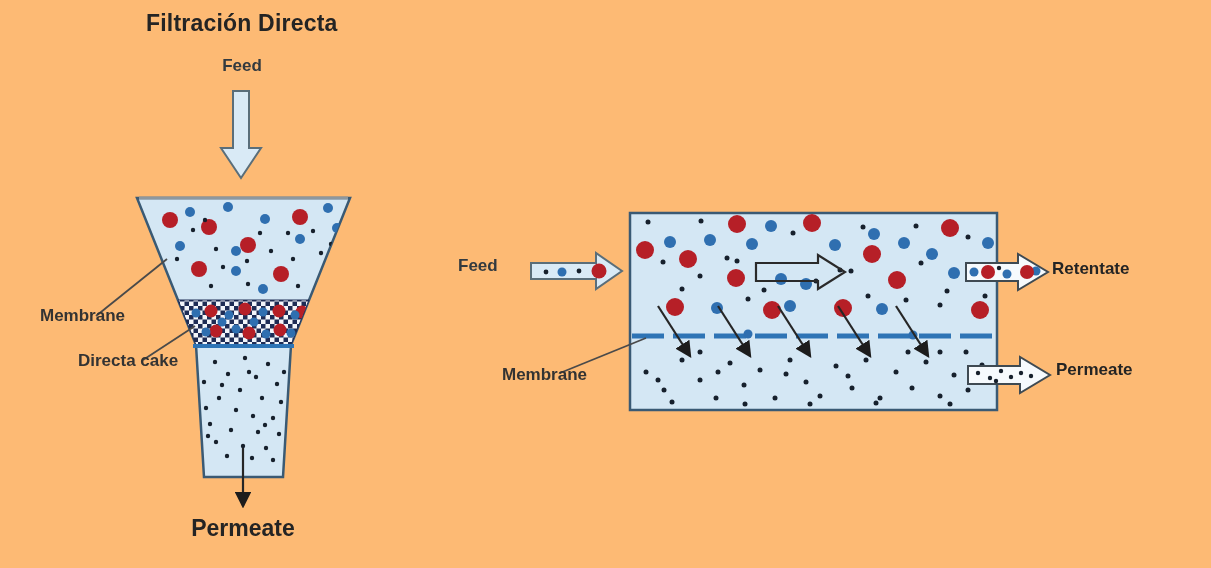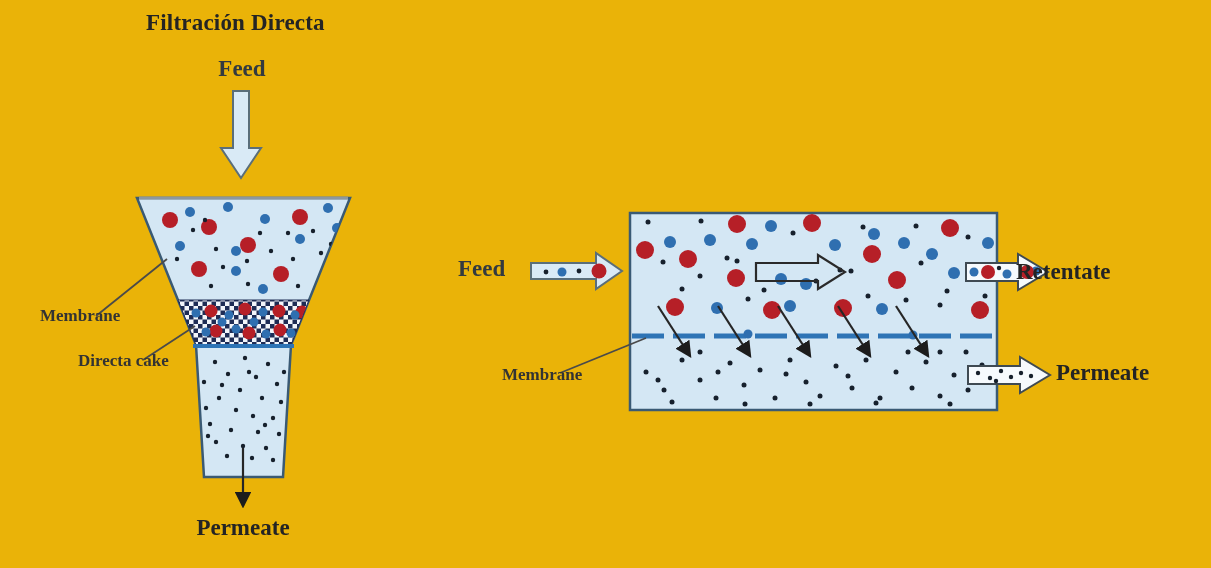--- a/index.html
+++ b/index.html
@@ -1,23 +1,23 @@
 <!DOCTYPE html>
 <html style="--vessel-fill: #d4e7f4; --vessel-border: #3a5a74; --membrane-blue: #2e74b5; --particle-red: #b61f27; --particle-blue: #2f6fb0; --particle-dark: #16202c; --cake-navy: #1e2c55; --arrow-outline: #5a6e7a; --arrow-fill: #d9eaf6; --text-color: #242424;"><head>
 <meta charset="utf-8">
 <style>
   html,body{margin:0;padding:0;background:#ffffff;}
   .canvas{
-    position:relative;width:1211px;height:568px;background:#eab308;
-    font-family:Liberation Serif, serif;overflow:hidden;
+    position:relative;width:1211px;height:568px;background:#fdba74;
+    font-family:Liberation Sans, sans-serif;overflow:hidden;
   }
   .canvas svg{position:absolute;left:0;top:0;}
   .label{position:absolute;color:var(--text-color,#242424);white-space:nowrap;}
   .title{font-size:23px;font-weight:bold;letter-spacing:0.2px;}
-  .big-label{font-size:23px;font-weight:bold;color:#333a3f;}
+  .big-label{font-size:17px;font-weight:bold;color:#333a3f;}
   .small-label{font-size:17px;font-weight:600;color:#333333;margin-left:32px;}
   .center{text-align:center;}
   
   .vessel{fill:var(--vessel-fill);stroke:var(--vessel-border);stroke-width:2.5;}
   .topedge{stroke:#8d979e;stroke-width:3;}
   .dot-red{fill:var(--particle-red);}
   .dot-blue{fill:var(--particle-blue);}
   .dot-dark{fill:var(--particle-dark);}
   .membrane-line{stroke:var(--membrane-blue);fill:none;}
   .leader{stroke:#4a4a4a;stroke-width:1.8;fill:none;}
@@ -301,15 +301,15 @@
 
   <div class="label title" style="left:146px;top:10px;">Filtración Directa</div>
 
   <div class="label big-label center" style="left:210px;top:56px;width:64px;">Feed</div>
   <div class="label small-label" style="left:8px;top:306px;">Membrane</div>
   <div class="label small-label" style="left:46px;top:351px;">Directa cake</div>
   <div class="label big-label center" style="left:173px;top:515px;width:140px;font-size:23px;color:#242424;">Permeate</div>
 
   <div class="label big-label" style="left:458px;top:256px;">Feed</div>
   <div class="label small-label" style="left:470px;top:365px;">Membrane</div>
-  <div class="label big-label" style="left:1016px;top:259px;color:#242424;text-align:center;">Retentate</div>
+  <div class="label big-label" style="left:1052px;top:259px;color:#242424;text-align:center;">Retentate</div>
   <div class="label big-label" style="left:1056px;top:360px;color:#242424;">Permeate</div>
 </div>
 
 </body></html>

